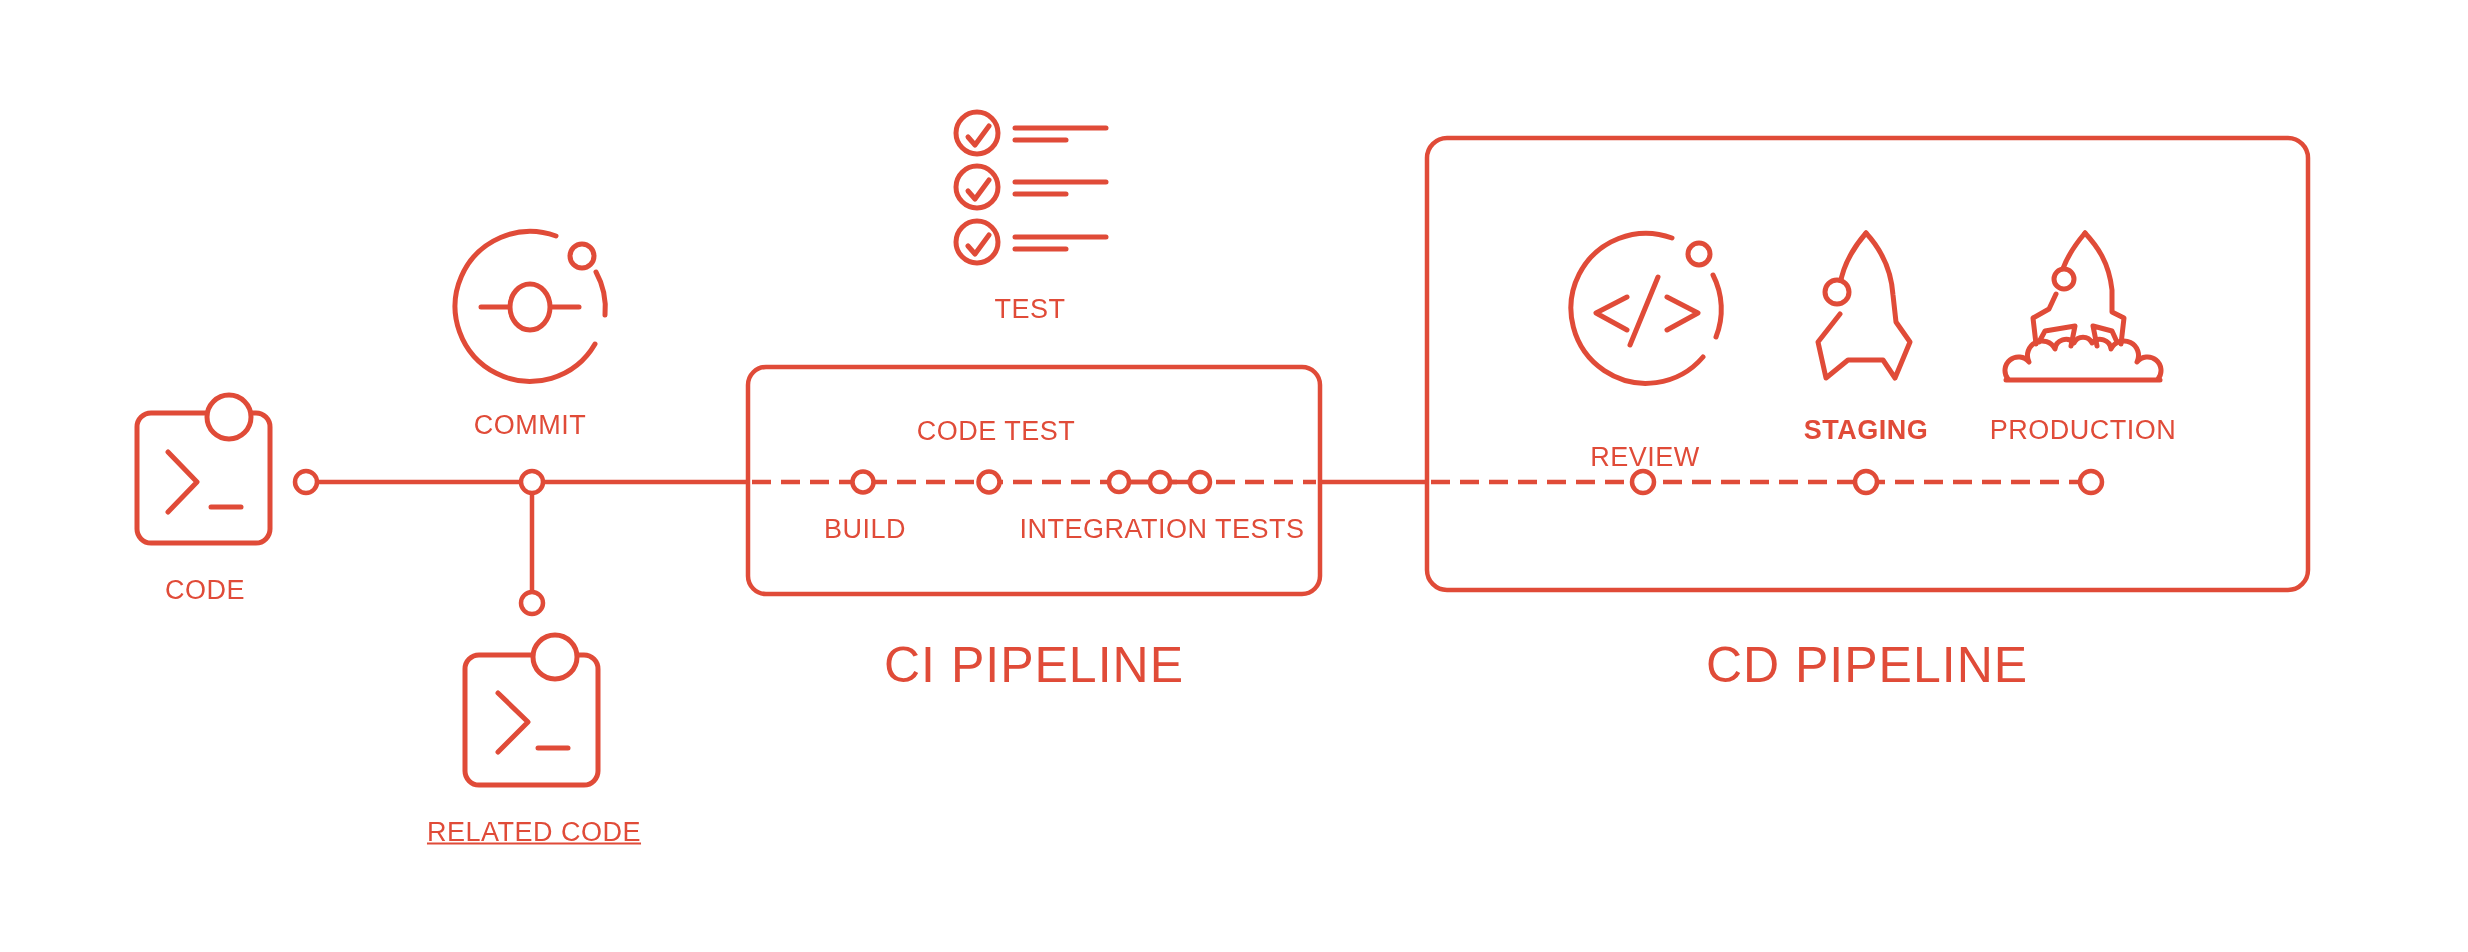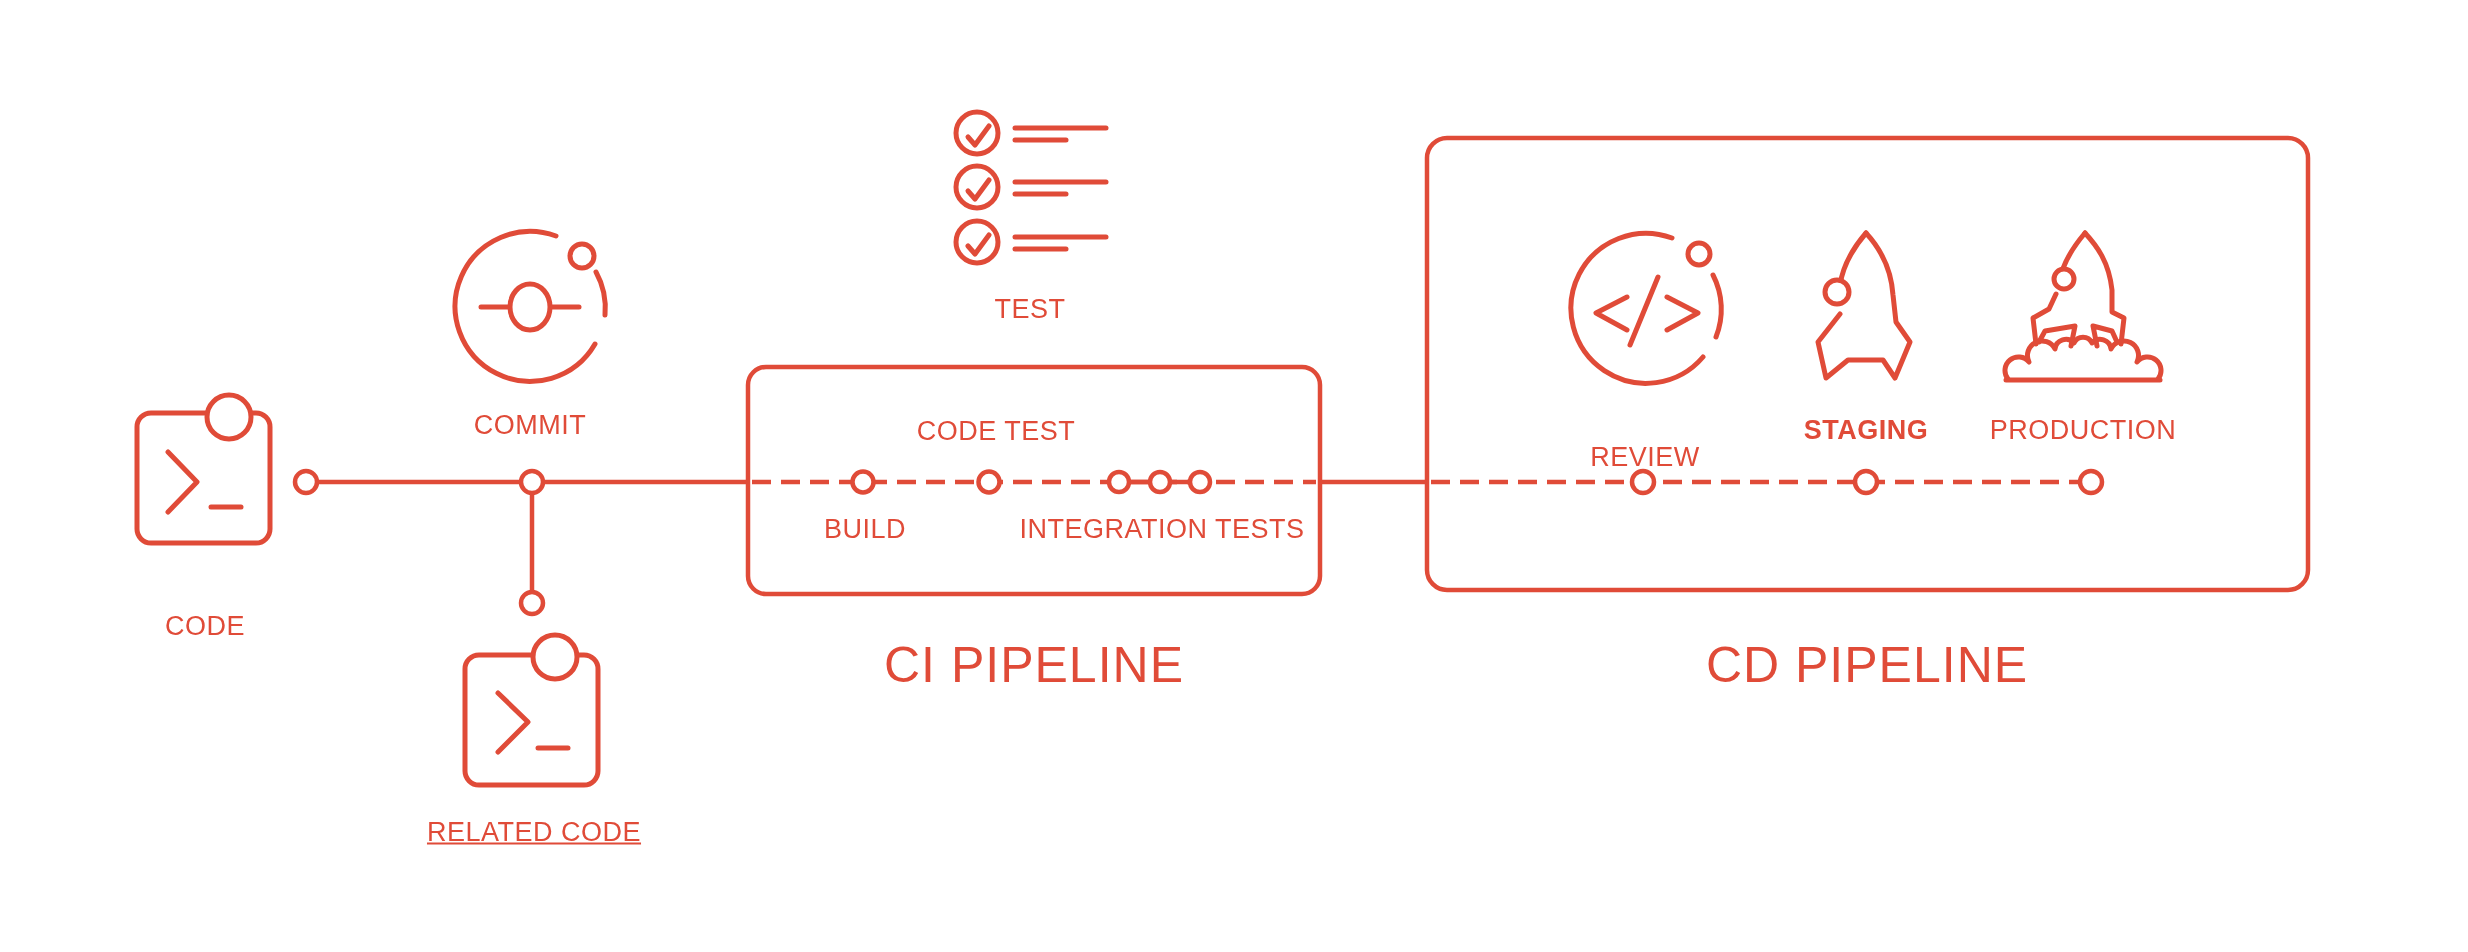--- a/index.html
+++ b/index.html
@@ -138,21 +138,21 @@
       <circle cx="989" cy="482" r="10.5" class="node"></circle>
       <circle cx="1119" cy="482" r="10" class="node"></circle>
       <circle cx="1160" cy="482" r="10" class="node"></circle>
       <circle cx="1200" cy="482" r="10" class="node"></circle>
       <circle cx="1643" cy="482" r="11" class="node"></circle>
       <circle cx="1866" cy="482" r="11" class="node"></circle>
       <circle cx="2091" cy="482" r="11" class="node"></circle>
     </g>
   </svg>
 
-  <div class="lbl" style="left:205px;  top:626px;">CODE</div>
+  <div class="lbl" style="left:205px;  top:590px;">CODE</div>
   <div class="lbl" style="left:530px;  top:425px;">COMMIT</div>
   <div class="lbl" style="left:534px;  top:832px;text-decoration:underline;">RELATED CODE</div>
 
   <div class="lbl" style="left:1030px; top:309px;">TEST</div>
   <div class="lbl" style="left:865px;  top:529px;">BUILD</div>
   <div class="lbl" style="left:996px;  top:431px;">CODE TEST</div>
   <div class="lbl" style="left:1162px; top:529px;">INTEGRATION TESTS</div>
 
   <div class="lbl" style="left:1645px; top:429px;margin-top:28px;">REVIEW</div>
   <div class="lbl" style="left:1866px; top:430px;font-weight:bold;">STAGING</div>

